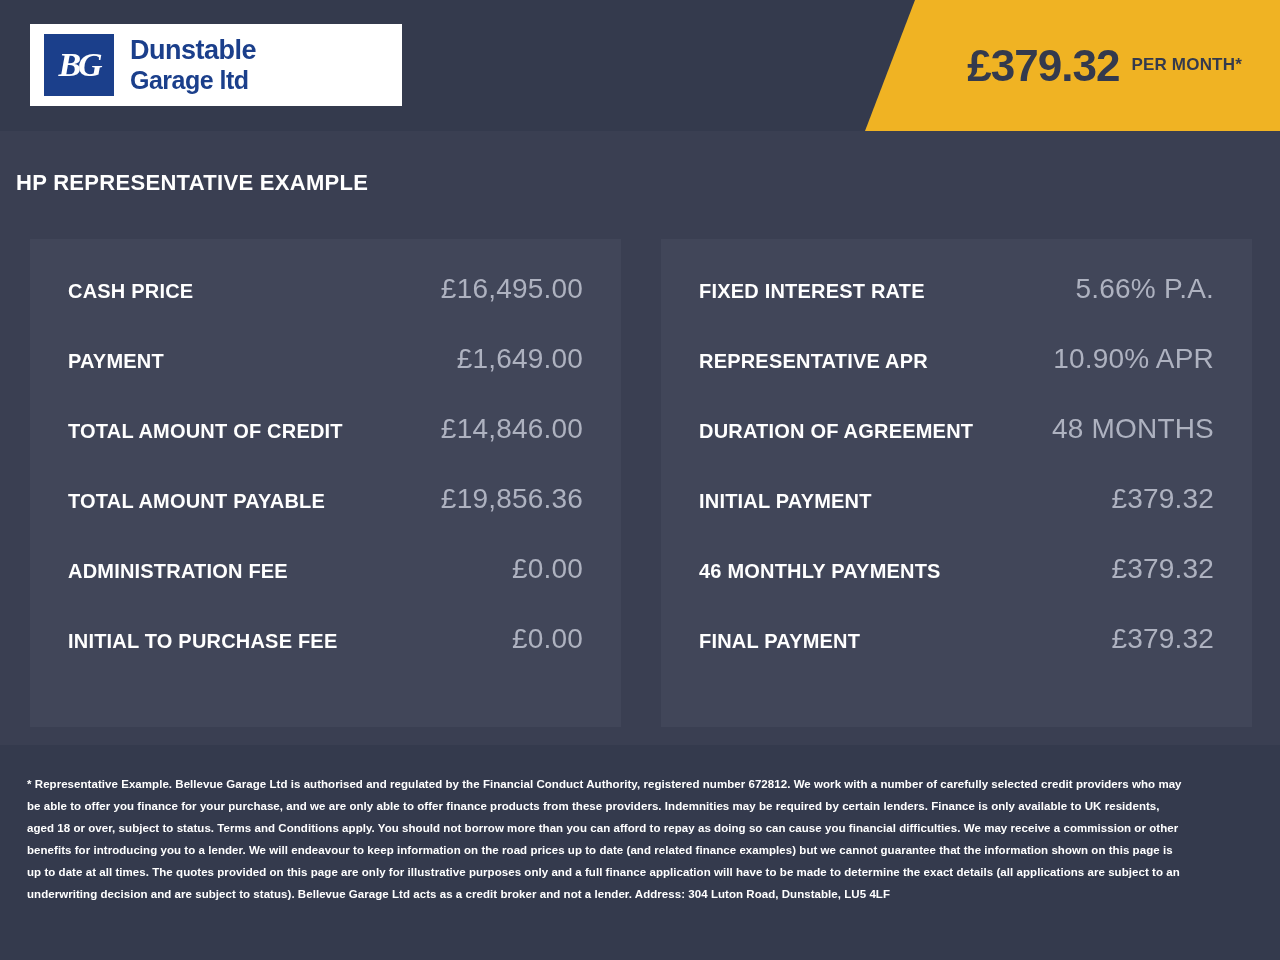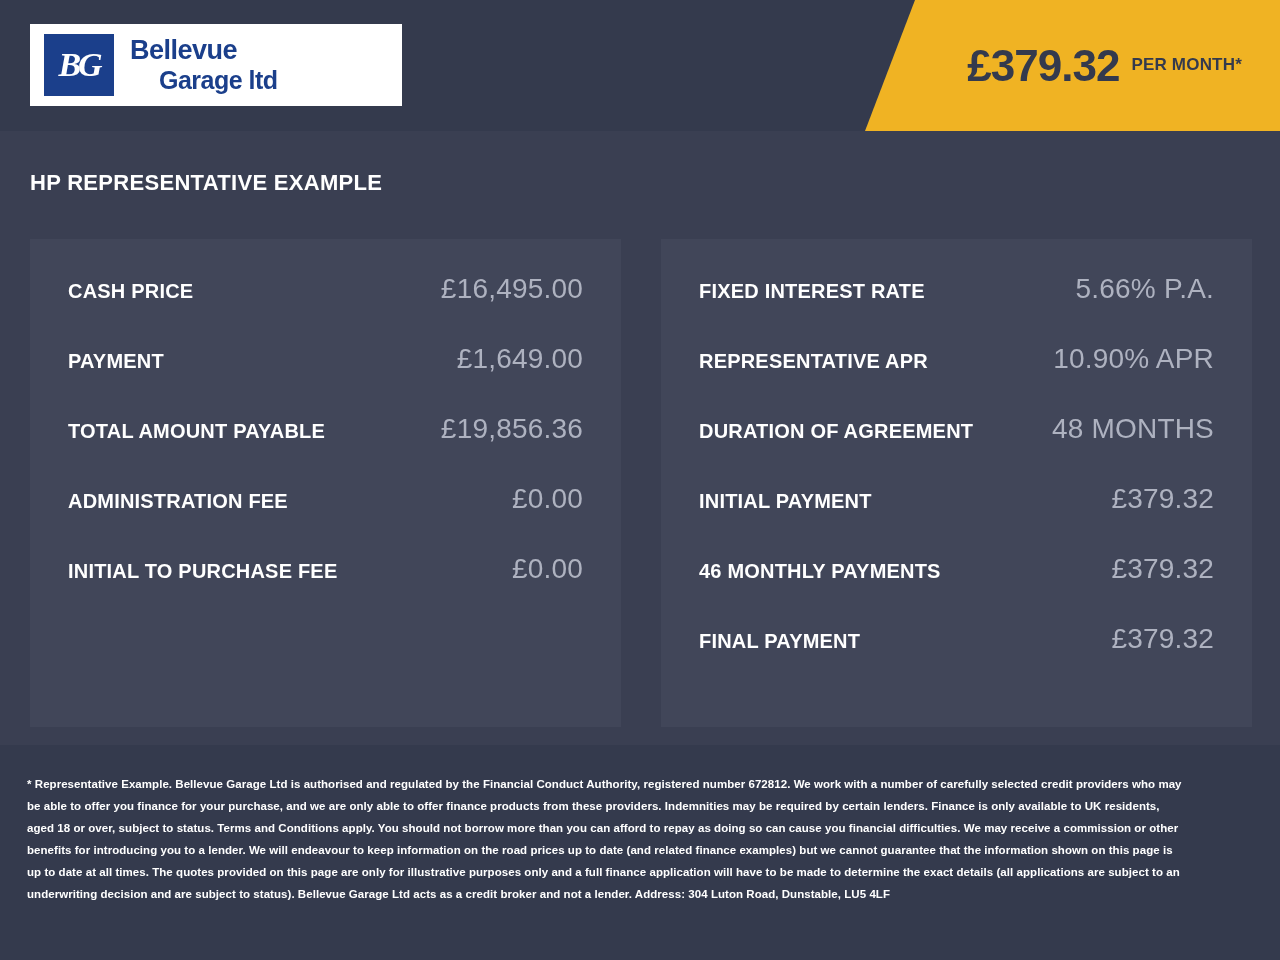--- a/index.html
+++ b/index.html
@@ -61,21 +61,21 @@
   }
   .logo-text {
     margin-left: 16px;
     color: #1b3f8b;
     font-family: "Liberation Sans", sans-serif;
     font-weight: bold;
     font-size: 27px;
     line-height: 30px;
     letter-spacing: -0.5px;
   }
-  .logo-text .l2 { font-size: 25px; margin-left: 29px; }
+  .logo-text .l2 { font-size: 25px; }
 
   .price-banner {
     position: absolute;
     right: 0;
     top: 0;
     height: 131px;
     width: 415px;
     background: #f0b323;
     clip-path: polygon(50px 0, 100% 0, 100% 100%, 0 100%);
     display: flex;
@@ -95,21 +95,21 @@
     font-size: 17px;
     font-weight: bold;
     margin-left: 12px;
     padding-bottom: 2px;
     letter-spacing: 0.2px;
   }
 
   
   .section-title {
     position: absolute;
-    left: 30px;
+    left: 16px;
     top: 170px;
     color: #ffffff;
     font-size: 22px;
     font-weight: bold;
     letter-spacing: 0.3px;
   }
 
   
   .panels {
     position: absolute;
@@ -168,21 +168,21 @@
 <body>
 
 <div class="page">
 
   <div class="header">
     <div class="logo-box">
       <div class="logo-mark">
         <div class="logo-mark-inner">BG</div>
       </div>
       <div class="logo-text">
-        <div class="l1">Bellevue</div>
+        <div class="l1">Dunstable</div>
         <div class="l2">Garage ltd</div>
       </div>
     </div>
 
     <div class="price-banner">
       <span class="price-amount">£379.32</span>
       <span class="price-suffix">PER MONTH*</span>
     </div>
   </div>
 
@@ -193,20 +193,24 @@
     <div class="panel">
       <div class="row">
         <span class="row-label">CASH PRICE</span>
         <span class="row-value">£16,495.00</span>
       </div>
       <div class="row">
         <span class="row-label">PAYMENT</span>
         <span class="row-value">£1,649.00</span>
       </div>
       <div class="row">
+        <span class="row-label">TOTAL AMOUNT OF CREDIT</span>
+        <span class="row-value">£14,846.00</span>
+      </div>
+      <div class="row">
         <span class="row-label">TOTAL AMOUNT PAYABLE</span>
         <span class="row-value">£19,856.36</span>
       </div>
       <div class="row">
         <span class="row-label">ADMINISTRATION FEE</span>
         <span class="row-value">£0.00</span>
       </div>
       <div class="row">
         <span class="row-label">INITIAL TO PURCHASE FEE</span>
         <span class="row-value">£0.00</span>

